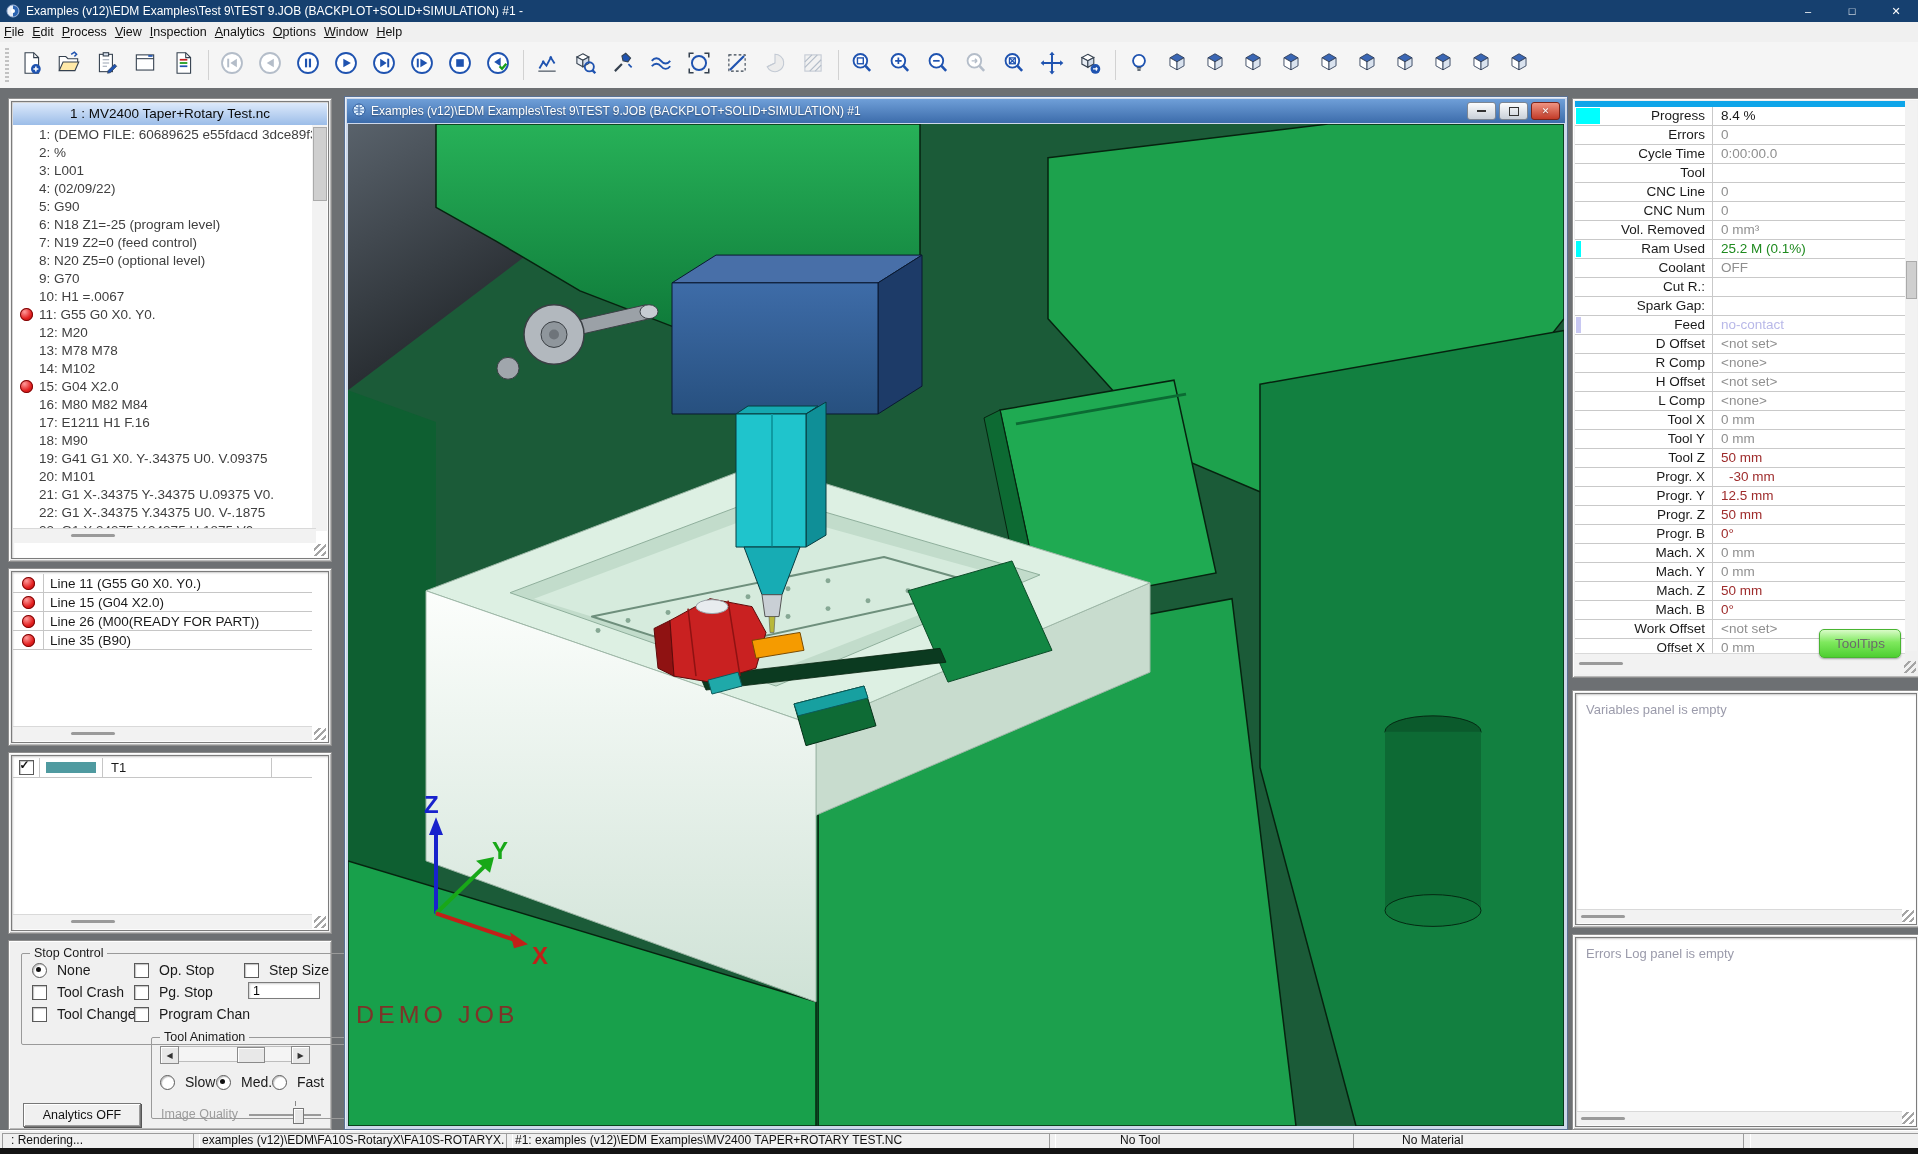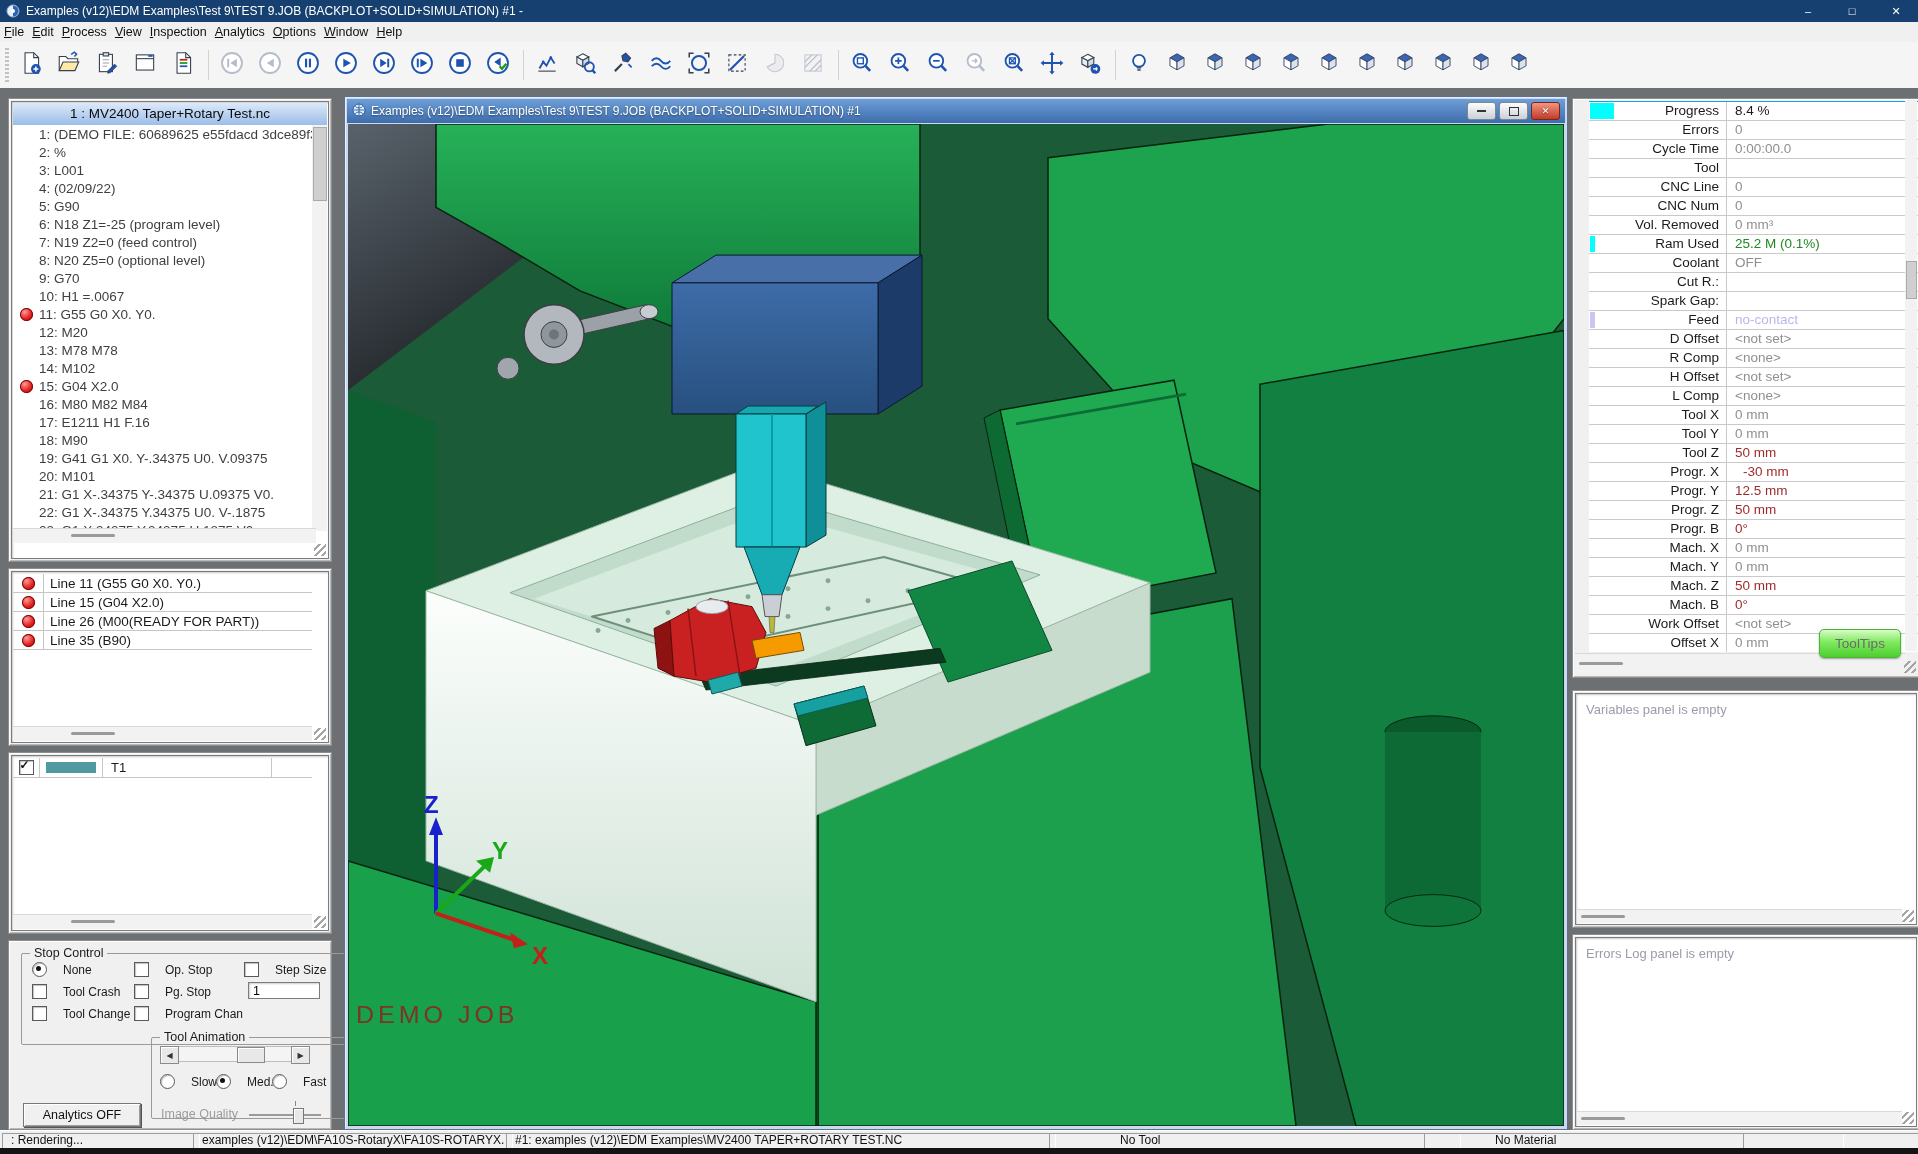--- a/index.html
+++ b/index.html
@@ -53,21 +53,21 @@
   .tool-row{height:19px;display:flex;align-items:center;border-bottom:1px solid #c6c6c6;font-size:13px;}
   .tool-cell{height:100%;display:flex;align-items:center;border-right:1px solid #c6c6c6;}
   
   .cb,.rd{width:13px;height:13px;background:#fff;border:1px solid #5a5a5a;flex:0 0 13px;
           box-shadow:inset 1px 1px 1px rgba(0,0,0,.25);position:relative;}
   .rd{border-radius:50%;}
   .cb.on::after{content:"\2713";position:absolute;left:0px;top:-3px;font-size:12px;font-weight:bold;color:#111;}
   .rd.on::after{content:"";position:absolute;left:3px;top:3px;width:5px;height:5px;border-radius:50%;background:#111;}
   .grp{position:absolute;border:1px solid #9a9a9a;border-radius:2px;}
   .grp-label{position:absolute;top:-8px;left:8px;background:#f0f0f0;padding:0 4px;font-size:12.5px;color:#1a1a1a;}
-  .opt{position:absolute;display:flex;align-items:center;gap:16px;font-size:12px;color:#1a1a1a;white-space:nowrap;}
+  .opt{position:absolute;display:flex;align-items:center;gap:10px;font-size:14px;color:#1a1a1a;white-space:nowrap;}
   .btn3d{position:absolute;background:#f0f0f0;border:1px solid #777;
          box-shadow:inset 1px 1px 0 #fff, inset -1px -1px 0 #9c9c9c, 1px 1px 0 #555;
          font-size:12.5px;color:#111;display:flex;align-items:center;justify-content:center;}
   .ti{position:absolute;background:#fff;border:1px solid #7c7c7c;box-shadow:inset 1px 1px 2px rgba(0,0,0,.2);
       font-size:12.5px;font-family:"Liberation Sans",sans-serif;padding:0 4px;}
   .sb-btn{width:17px;height:16px;background:#e8e8e8;border:1px solid #8a8a8a;
           box-shadow:inset 1px 1px 0 #fff;display:flex;align-items:center;justify-content:center;
           font-size:8px;color:#333;flex:0 0 17px;}
   
   .mdi{position:absolute;left:344px;top:8px;width:1222px;height:1032px;background:#cdd8ea;
@@ -771,21 +771,21 @@
         <text x="76" y="694" font-size="24" font-weight="bold" fill="#1822cc">Z</text>
         <text x="144" y="740" font-size="24" font-weight="bold" fill="#18a818">Y</text>
         <text x="184" y="846" font-size="24" font-weight="bold" fill="#c22018">X</text>
       </g>
       <text x="8" y="905" font-size="25" fill="#8b2424" opacity=".88" letter-spacing="4">DEMO JOB</text>
     </svg>
     </div>
   </div>
 
   <div class="panel" style="left:1572px;top:10px;width:346px;height:578px;">
-    <div id="status-rows" style="position:absolute;left:16px;top:2px;width:330px;height:550px;overflow:hidden;background:#fef9c3;border-top:1px solid #0ea5e9;">
+    <div id="status-rows" style="position:absolute;left:2px;top:2px;width:330px;height:550px;overflow:hidden;background:#fef9c3;border-top:6px solid #0ea5e9;">
         <div class="rt-row">
           <span class="rt-ind" style="width: 24px; background: rgb(0, 255, 255);"></span>
           <span class="rt-label">Progress</span>
           <span class="rt-value" style="color: rgb(26, 26, 26);">8.4 %</span>
         </div>
         <div class="rt-row">
           <span class="rt-label">Errors</span>
           <span class="rt-value" style="color: rgb(143, 143, 143);">0</span>
         </div>
         <div class="rt-row">
@@ -929,16 +929,16 @@
     </div>
   </div>
 
 </div>
 
 <div class="statusbar" id="statusbar">
     <span class="sb-seg" style="left: 2px; width: 188px; padding-left: 8px;">: Rendering...</span>
     <span class="sb-seg" style="left: 193px; width: 310px; padding-left: 8px;">examples (v12)\EDM\FA10S-RotaryX\FA10S-ROTARYX.</span>
     <span class="sb-seg" style="left: 506px; width: 540px; padding-left: 8px;">#1: examples (v12)\EDM Examples\MV2400 TAPER+ROTARY TEST.NC</span>
     <span class="sb-seg" style="left: 1049px; width: 340px; padding-left: 70px;">No Tool</span>
-    <span class="sb-seg" style="left: 1424px; width: 348px; padding-left: 70px;">No Material</span>
+    <span class="sb-seg" style="left: 1353px; width: 348px; padding-left: 48px;">No Material</span>
     <span class="sb-seg" style="left: 1743px; width: 172px; padding-left: 8px;"></span>
   </div>
 <div class="taskbar"></div>
 
 </body></html>

